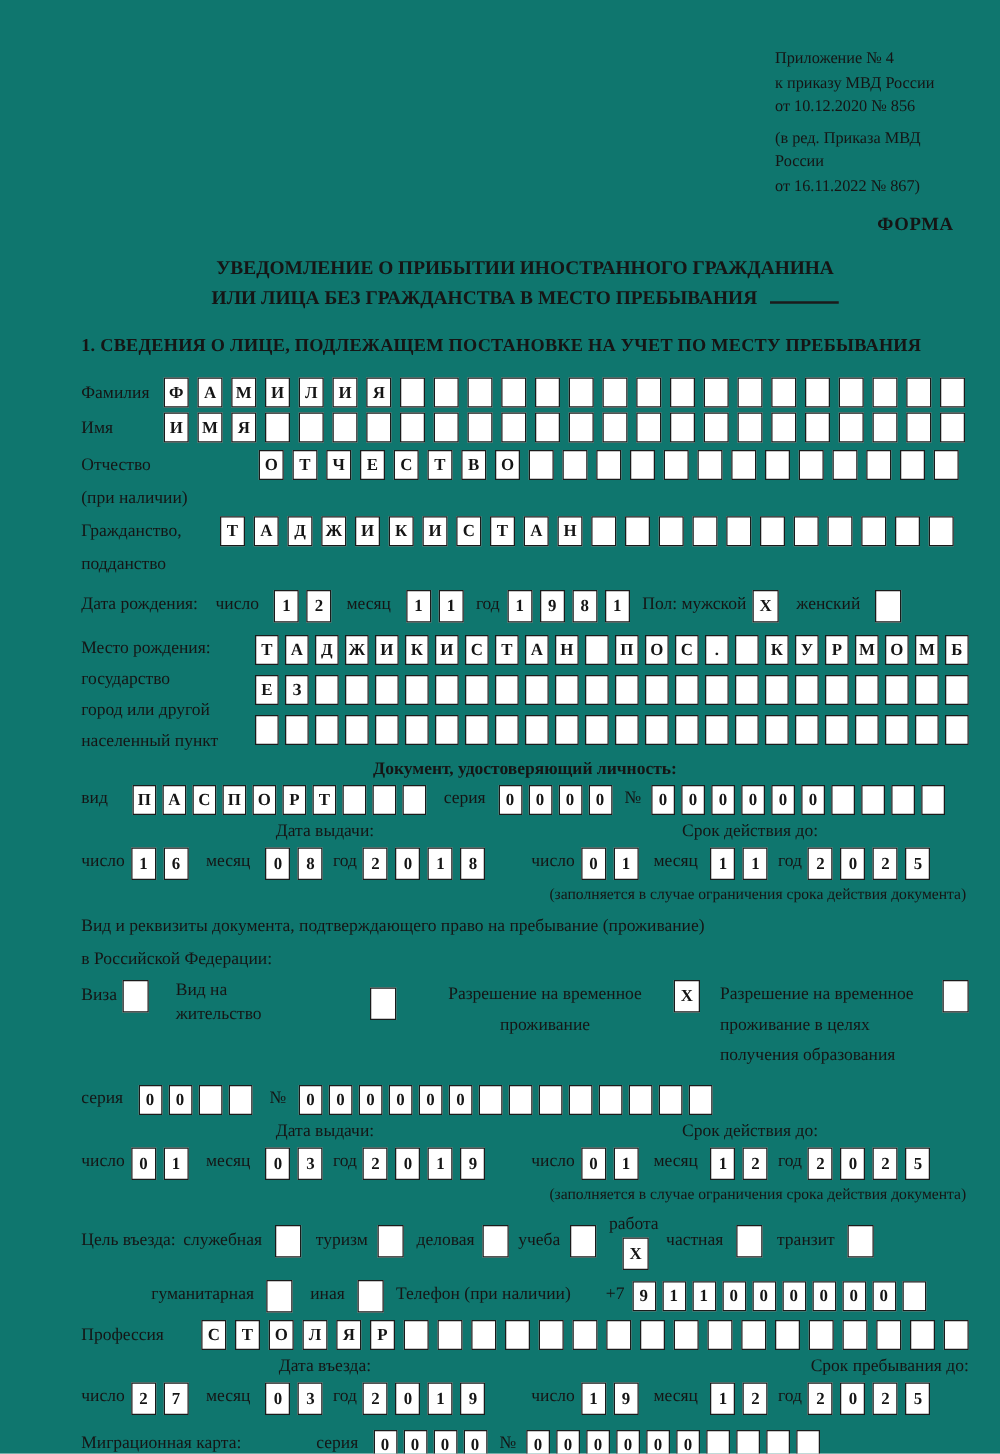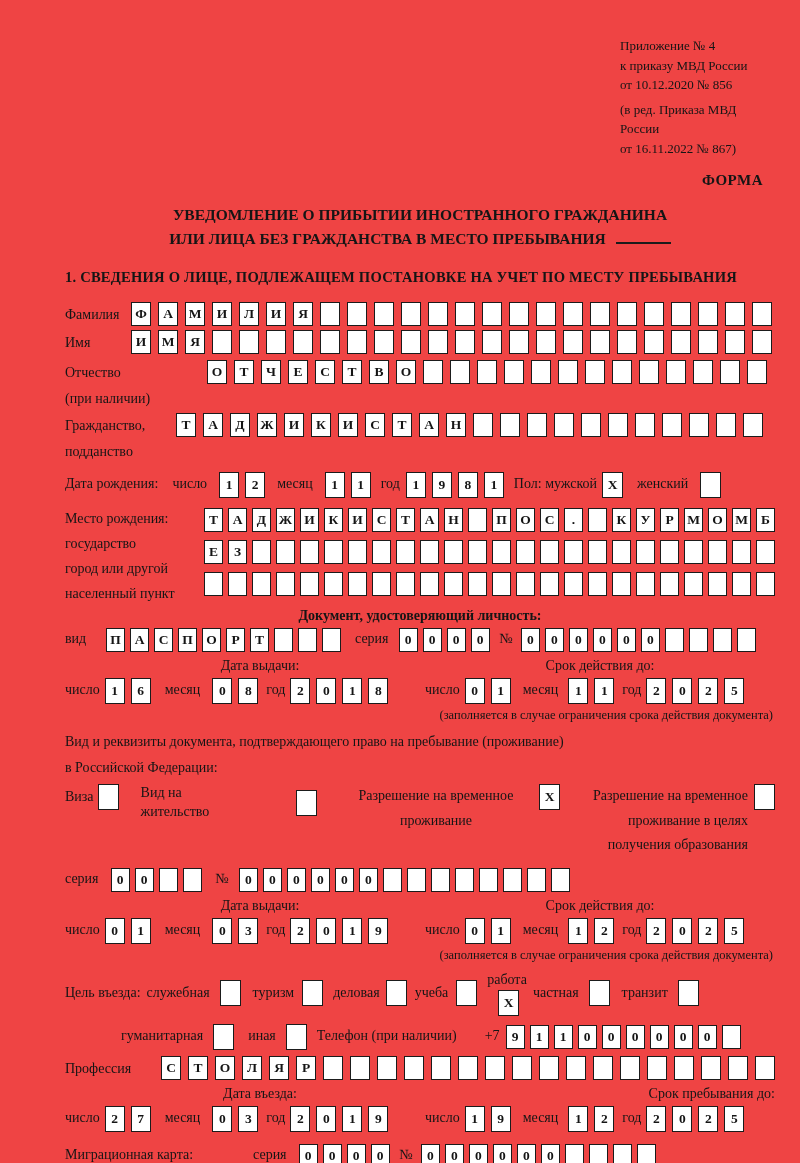--- a/index.html
+++ b/index.html
@@ -1,20 +1,20 @@
 <!DOCTYPE html>
 <html><head>
 <meta charset="utf-8">
 <style>
   html,body{margin:0;padding:0;background:#fff;}
   .page{
     position:relative;
     width:800px;height:1163px;
     box-sizing:border-box;
-    background:#ef4444;
+    background:#0f766e;
     color:#151515;
     font-family:"Liberation Serif","DejaVu Serif",serif;
     padding:36px 25px 0 65px;
     overflow:hidden;
   }
   .hdr{margin-left:555px;font-size:13px;line-height:1.5;}
   .hdr .ed{margin-top:5px;}
   .forma{margin-top:14px;margin-right:12px;text-align:right;font-weight:700;font-size:15px;letter-spacing:.5px;}
   .title{margin-top:14px;text-align:center;font-weight:700;font-size:15.5px;line-height:1.55;}
   .uline{display:inline-block;width:55px;border-bottom:2px solid #1b1b1b;margin-left:10px;vertical-align:baseline;height:12px;}
@@ -400,21 +400,21 @@
           <span class="cell"></span>
         </span>
     </span>
     <span class="frow" style="margin-left:24px;">
       <span class="lbl" style="width:190px;text-align:center;line-height:1.75;">Разрешение на временное проживание</span>
       <span class="cells chk" style="margin-left:8px;">
           <span class="cell">X</span>
         </span>
     </span>
     <span class="frow" style="margin-left:16px;">
-      <span class="lbl" style="width:172px;text-align:right;line-height:1.75;">Разрешение на временное проживание в целях получения образования</span>
+      <span class="lbl" style="width:172px;text-align:left;line-height:1.75;">Разрешение на временное проживание в целях получения образования</span>
       <span class="cells chk" style="margin-left:6px;">
           <span class="cell"></span>
         </span>
     </span>
   </div>
 
   <div class="inline" style="margin-top:10px;">
     <span class="lbl" style="margin-right:12px;">серия</span>
     <span class="cells tight">
         <span class="cell">0</span>

